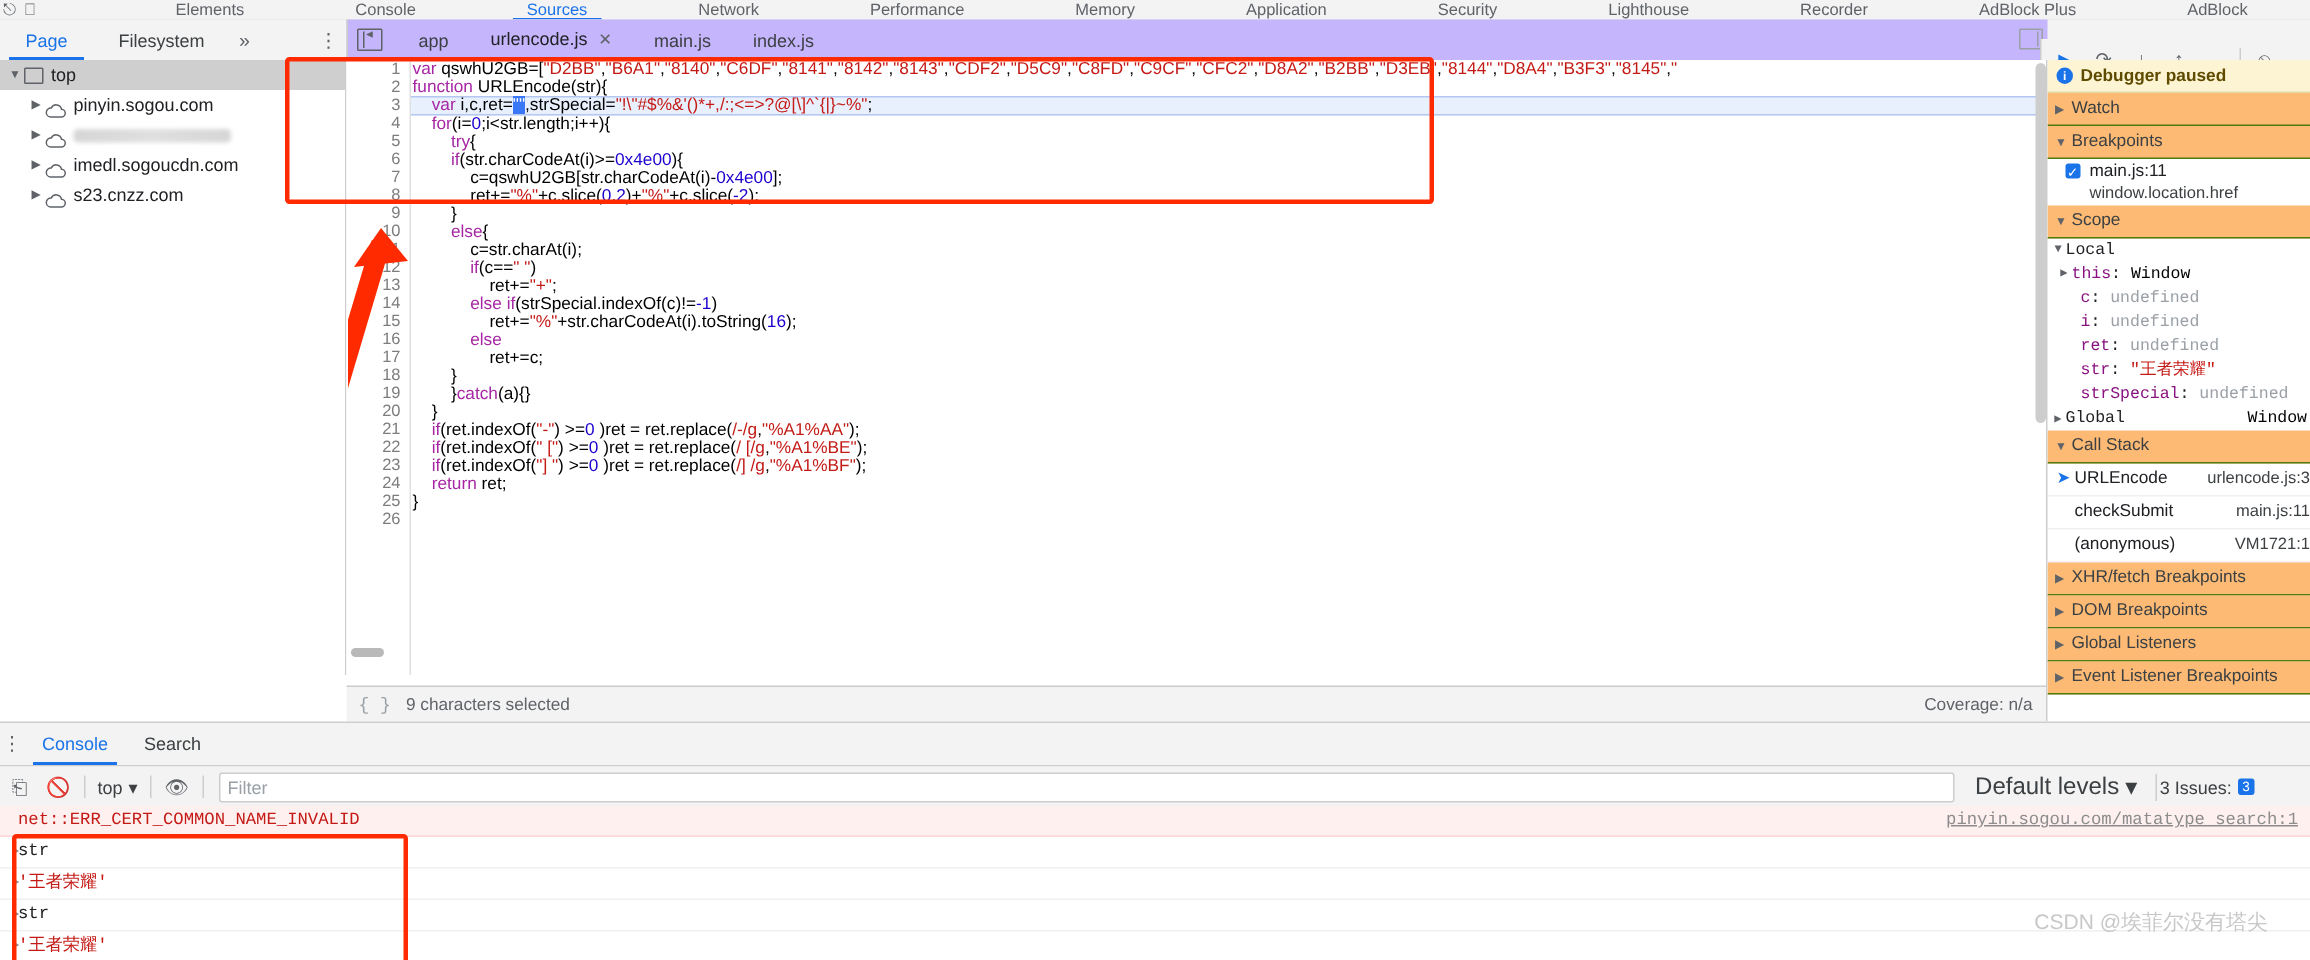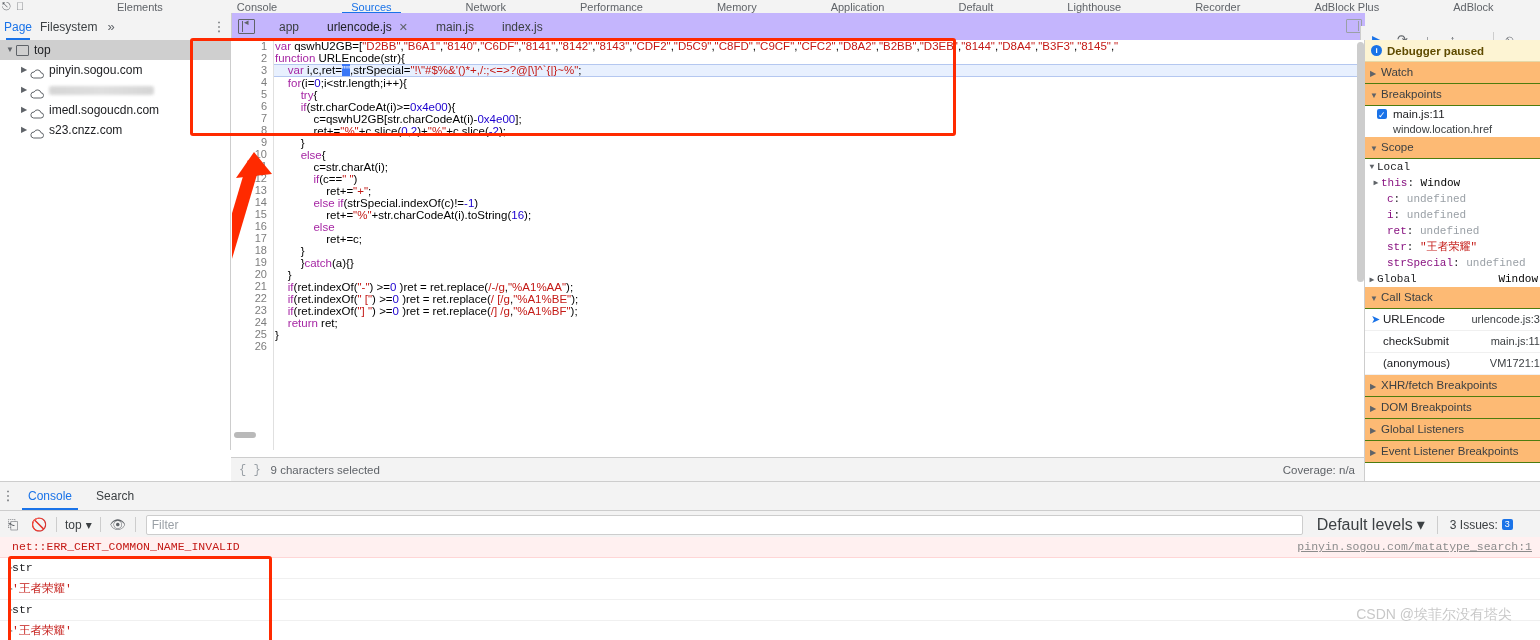--- a/index.html
+++ b/index.html
@@ -27,21 +27,21 @@
   }
   .tb-left-icons{position:absolute;left:2px;top:0;display:flex;gap:6px;align-items:center;height:13px;}
   .glyph{color:#5f6368;font-size:11px;}
 
   
   #sources-toolbar{
     position:absolute;left:0;top:13px;width:1540px;height:27px;
     background:#f3f3f3;border-bottom:1px solid #cdcdcd;
   }
   #nav-tabs{position:absolute;left:0;top:0;width:230px;height:27px;display:flex;align-items:center;}
-  #nav-tabs .ntab{font-size:12px;color:#3c4043;padding:0 4px;line-height:26px;height:26px;position:relative;}
+  #nav-tabs .ntab{font-size:12px;color:#3c4043;padding:0 17px;line-height:26px;height:26px;position:relative;}
   #nav-tabs .ntab.active{color:#1a73e8;}
   #nav-tabs .ntab.active:after{content:"";position:absolute;left:6px;right:6px;bottom:0;height:2px;background:#1a73e8;}
   #nav-tabs .more{color:#5f6368;font-size:13px;padding:0 6px;}
   #nav-more-dots{position:absolute;left:212px;top:6px;width:14px;height:15px;color:#5f6368;
     font-size:13px;text-align:center;line-height:15px;letter-spacing:0;}
 
   #editor-tabs{position:absolute;left:231px;top:0;right:175px;height:27px;
     display:flex;align-items:center;border-left:1px solid #cdcdcd;background:#c4b5fd;}
   #editor-tabs .sq{
     width:15px;height:13px;border:1px solid #5f6368;margin:0 10px 0 6px;position:relative;border-radius:1px;
@@ -140,21 +140,21 @@
   #drawer-tabs .dtab{font-size:12px;color:#3c4043;padding:0 12px;line-height:27px;height:27px;position:relative;}
   #drawer-tabs .dtab.active{color:#1a73e8;}
   #drawer-tabs .dtab.active:after{content:"";position:absolute;left:6px;right:6px;bottom:0;height:2px;background:#1a73e8;}
   #console-toolbar{height:27px;background:#f3f3f3;border-bottom:1px solid #cdcdcd;display:flex;align-items:center;gap:0;}
   #console-toolbar .cbtn{width:26px;height:26px;display:flex;align-items:center;justify-content:center;color:#5f6368;font-size:13px;}
   #console-toolbar .vsep{width:1px;height:15px;background:#cdcdcd;margin:0 4px;}
   #ctx-select{font-size:12px;color:#3c4043;padding:0 4px;display:flex;align-items:center;gap:4px;}
   #filter-input{flex:1;height:18px;margin:0 6px;background:#fff;border:1px solid #cdcdcd;border-radius:2px;
     font-size:12px;color:#9aa0a6;line-height:18px;padding-left:5px;max-width:1150px;}
   #levels-select{font-size:16px;color:#3c4043;display:flex;align-items:center;gap:4px;padding:0 8px;}
-  #issues-btn{font-size:12px;color:#3c4043;display:flex;align-items:center;gap:4px;padding:0 12px;
+  #issues-btn{font-size:12px;color:#3c4043;display:flex;align-items:center;gap:4px;padding:0 2px;
     border-left:1px solid #cdcdcd;height:18px;margin-left:4px;}
   #issues-btn .chip{background:#1a73e8;color:#fff;font-size:9px;padding:0 3px;border-radius:2px;line-height:11px;}
 
   #console-body{position:absolute;left:0;top:55px;width:1540px;height:104px;overflow:hidden;
     font-family:"Liberation Mono",monospace;font-size:11.5px;}
   .cmsg{height:20px;line-height:20px;border-bottom:1px solid #f0f0f0;padding-left:12px;position:relative;white-space:nowrap;}
   .cmsg.err{background:#fff0f0;border-bottom:1px solid #ffd6d6;color:#c41a16;}
   .cmsg .tri{position:absolute;left:8px;top:0;color:#8c8c8c;font-size:8px;}
   .cmsg .link{position:absolute;right:8px;color:#8c8c8c;text-decoration:underline;}
   .cred{color:#c41a16;}
@@ -176,21 +176,21 @@
     <span class="glyph">⎕</span>
   </div>
   <div class="tabs" id="main-tabs">
       <span class="tab">Elements</span>
       <span class="tab">Console</span>
       <span class="tab active">Sources</span>
       <span class="tab">Network</span>
       <span class="tab">Performance</span>
       <span class="tab">Memory</span>
       <span class="tab">Application</span>
-      <span class="tab">Default</span>
+      <span class="tab">Security</span>
       <span class="tab">Lighthouse</span>
       <span class="tab">Recorder</span>
       <span class="tab">AdBlock Plus</span>
       <span class="tab">AdBlock</span>
     </div>
 </div>
 
 <div id="sources-toolbar">
 
   <div id="nav-tabs">

